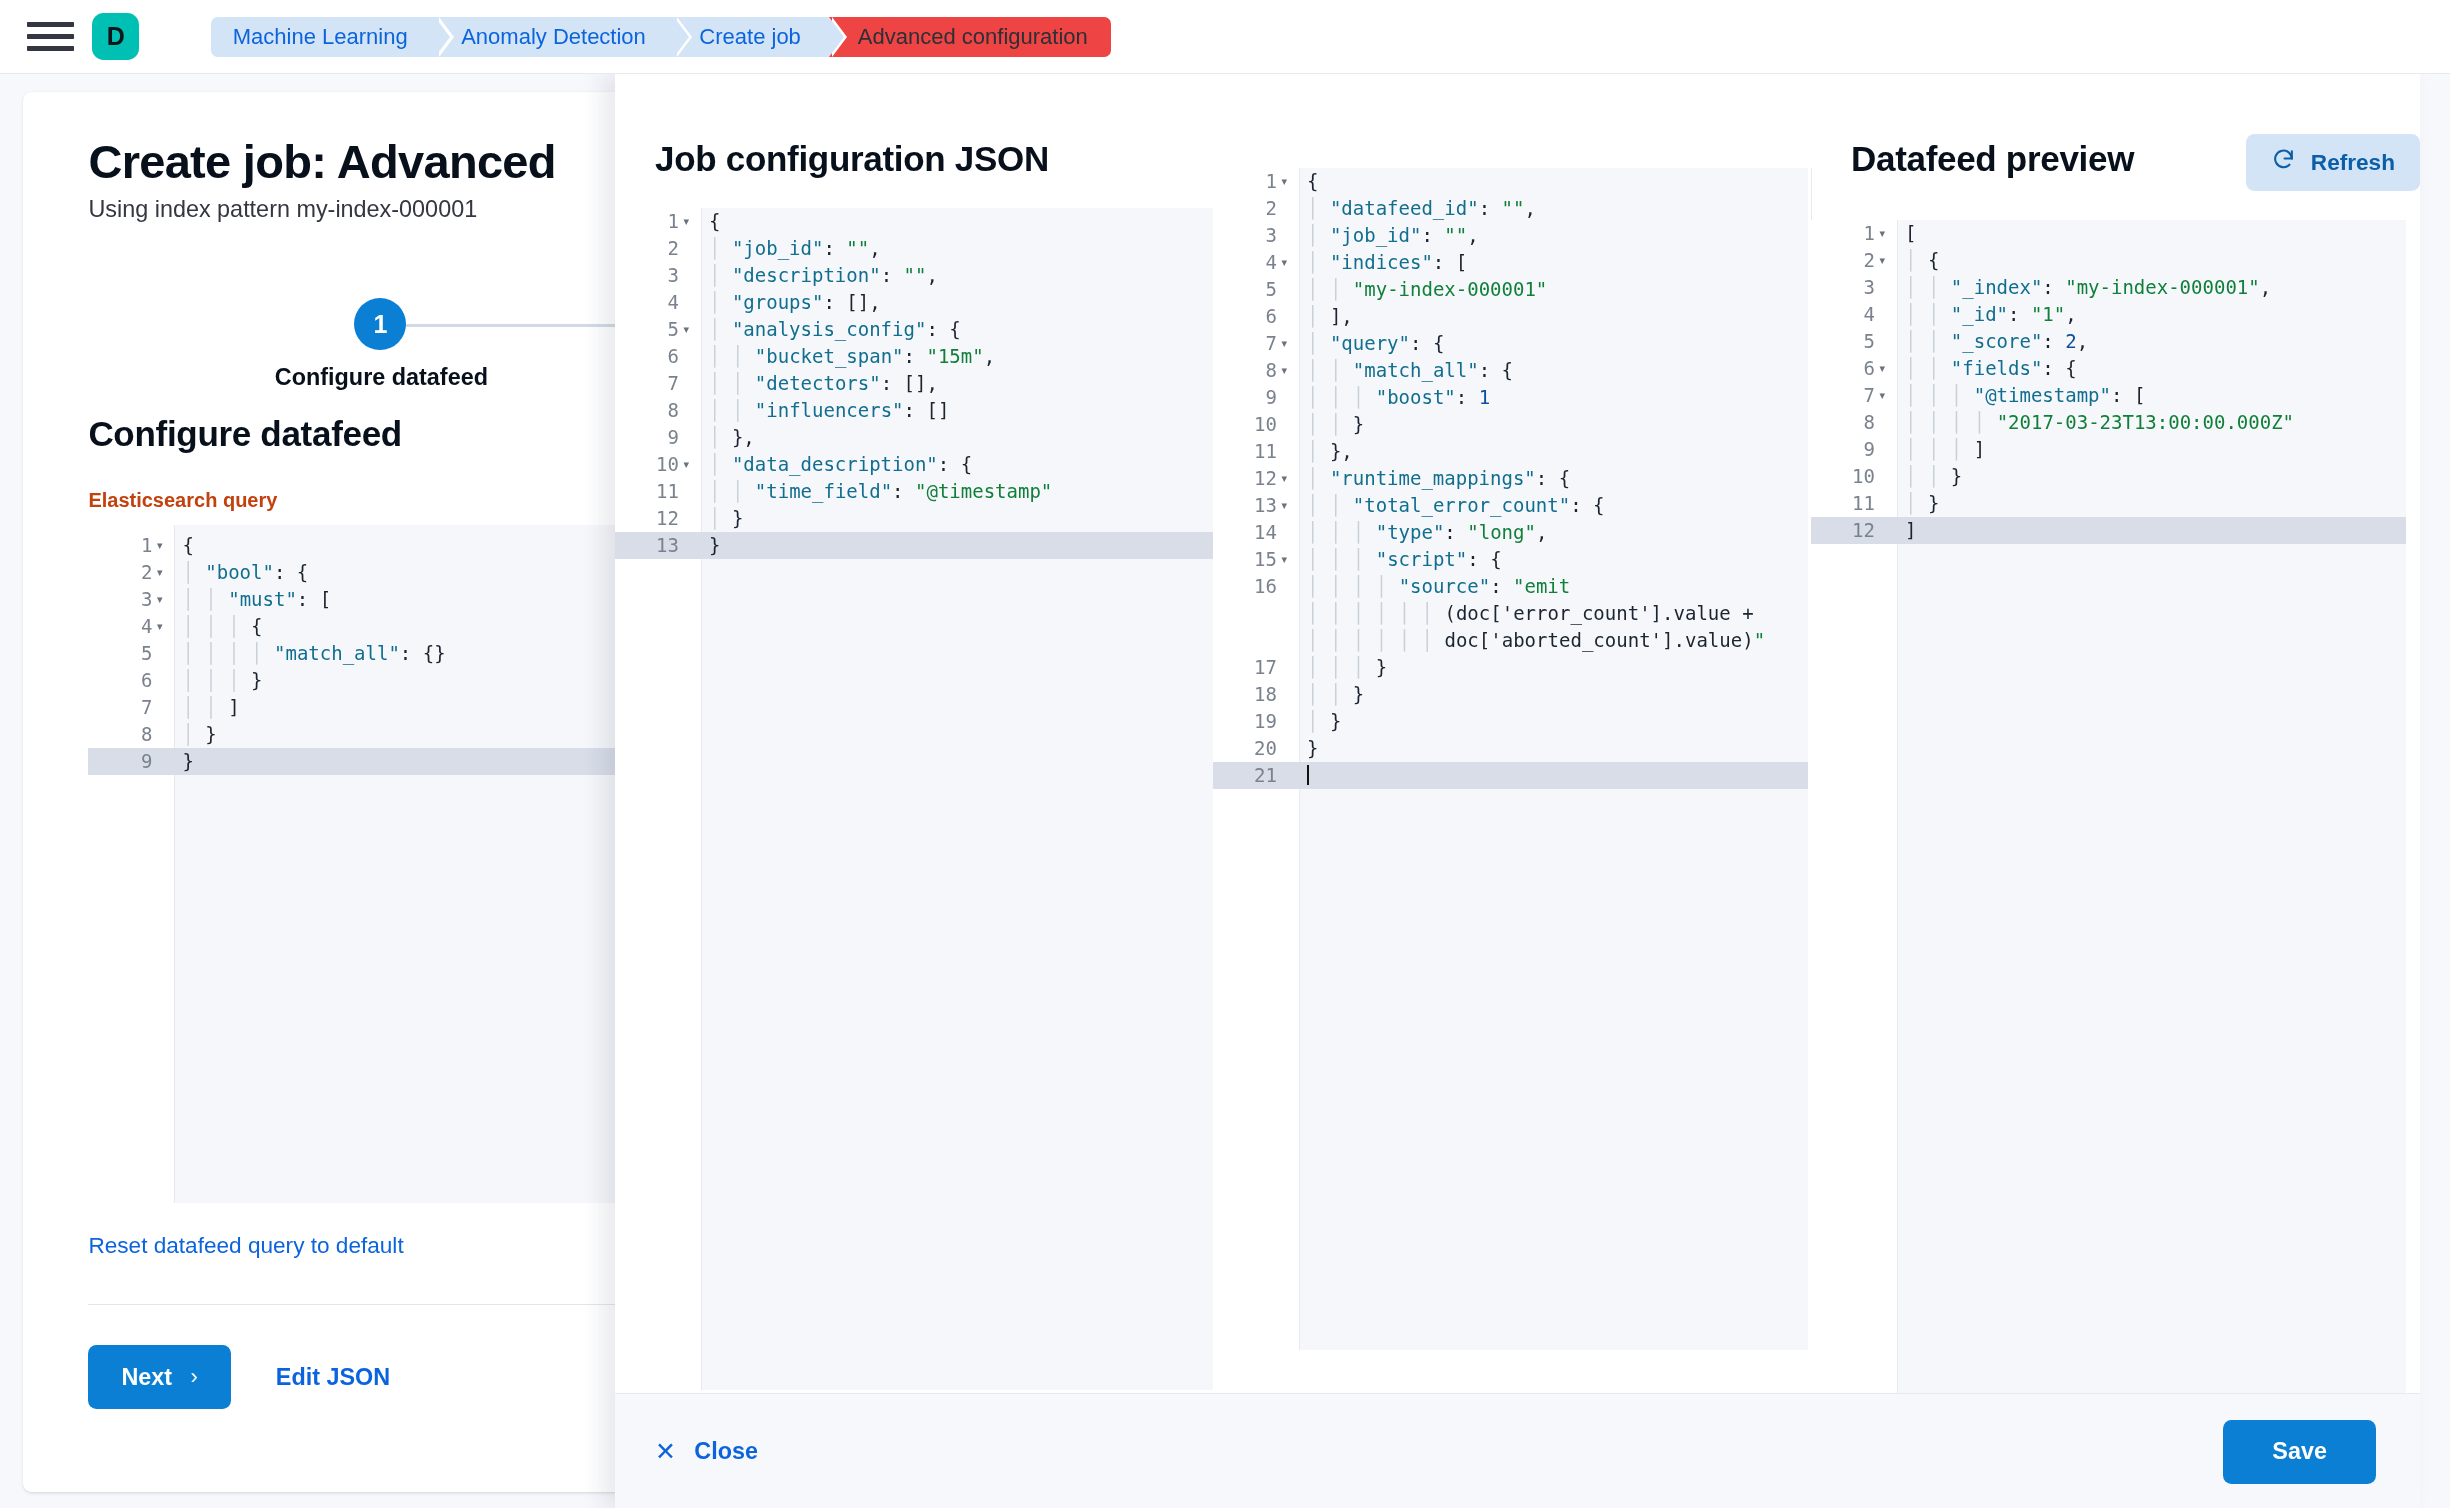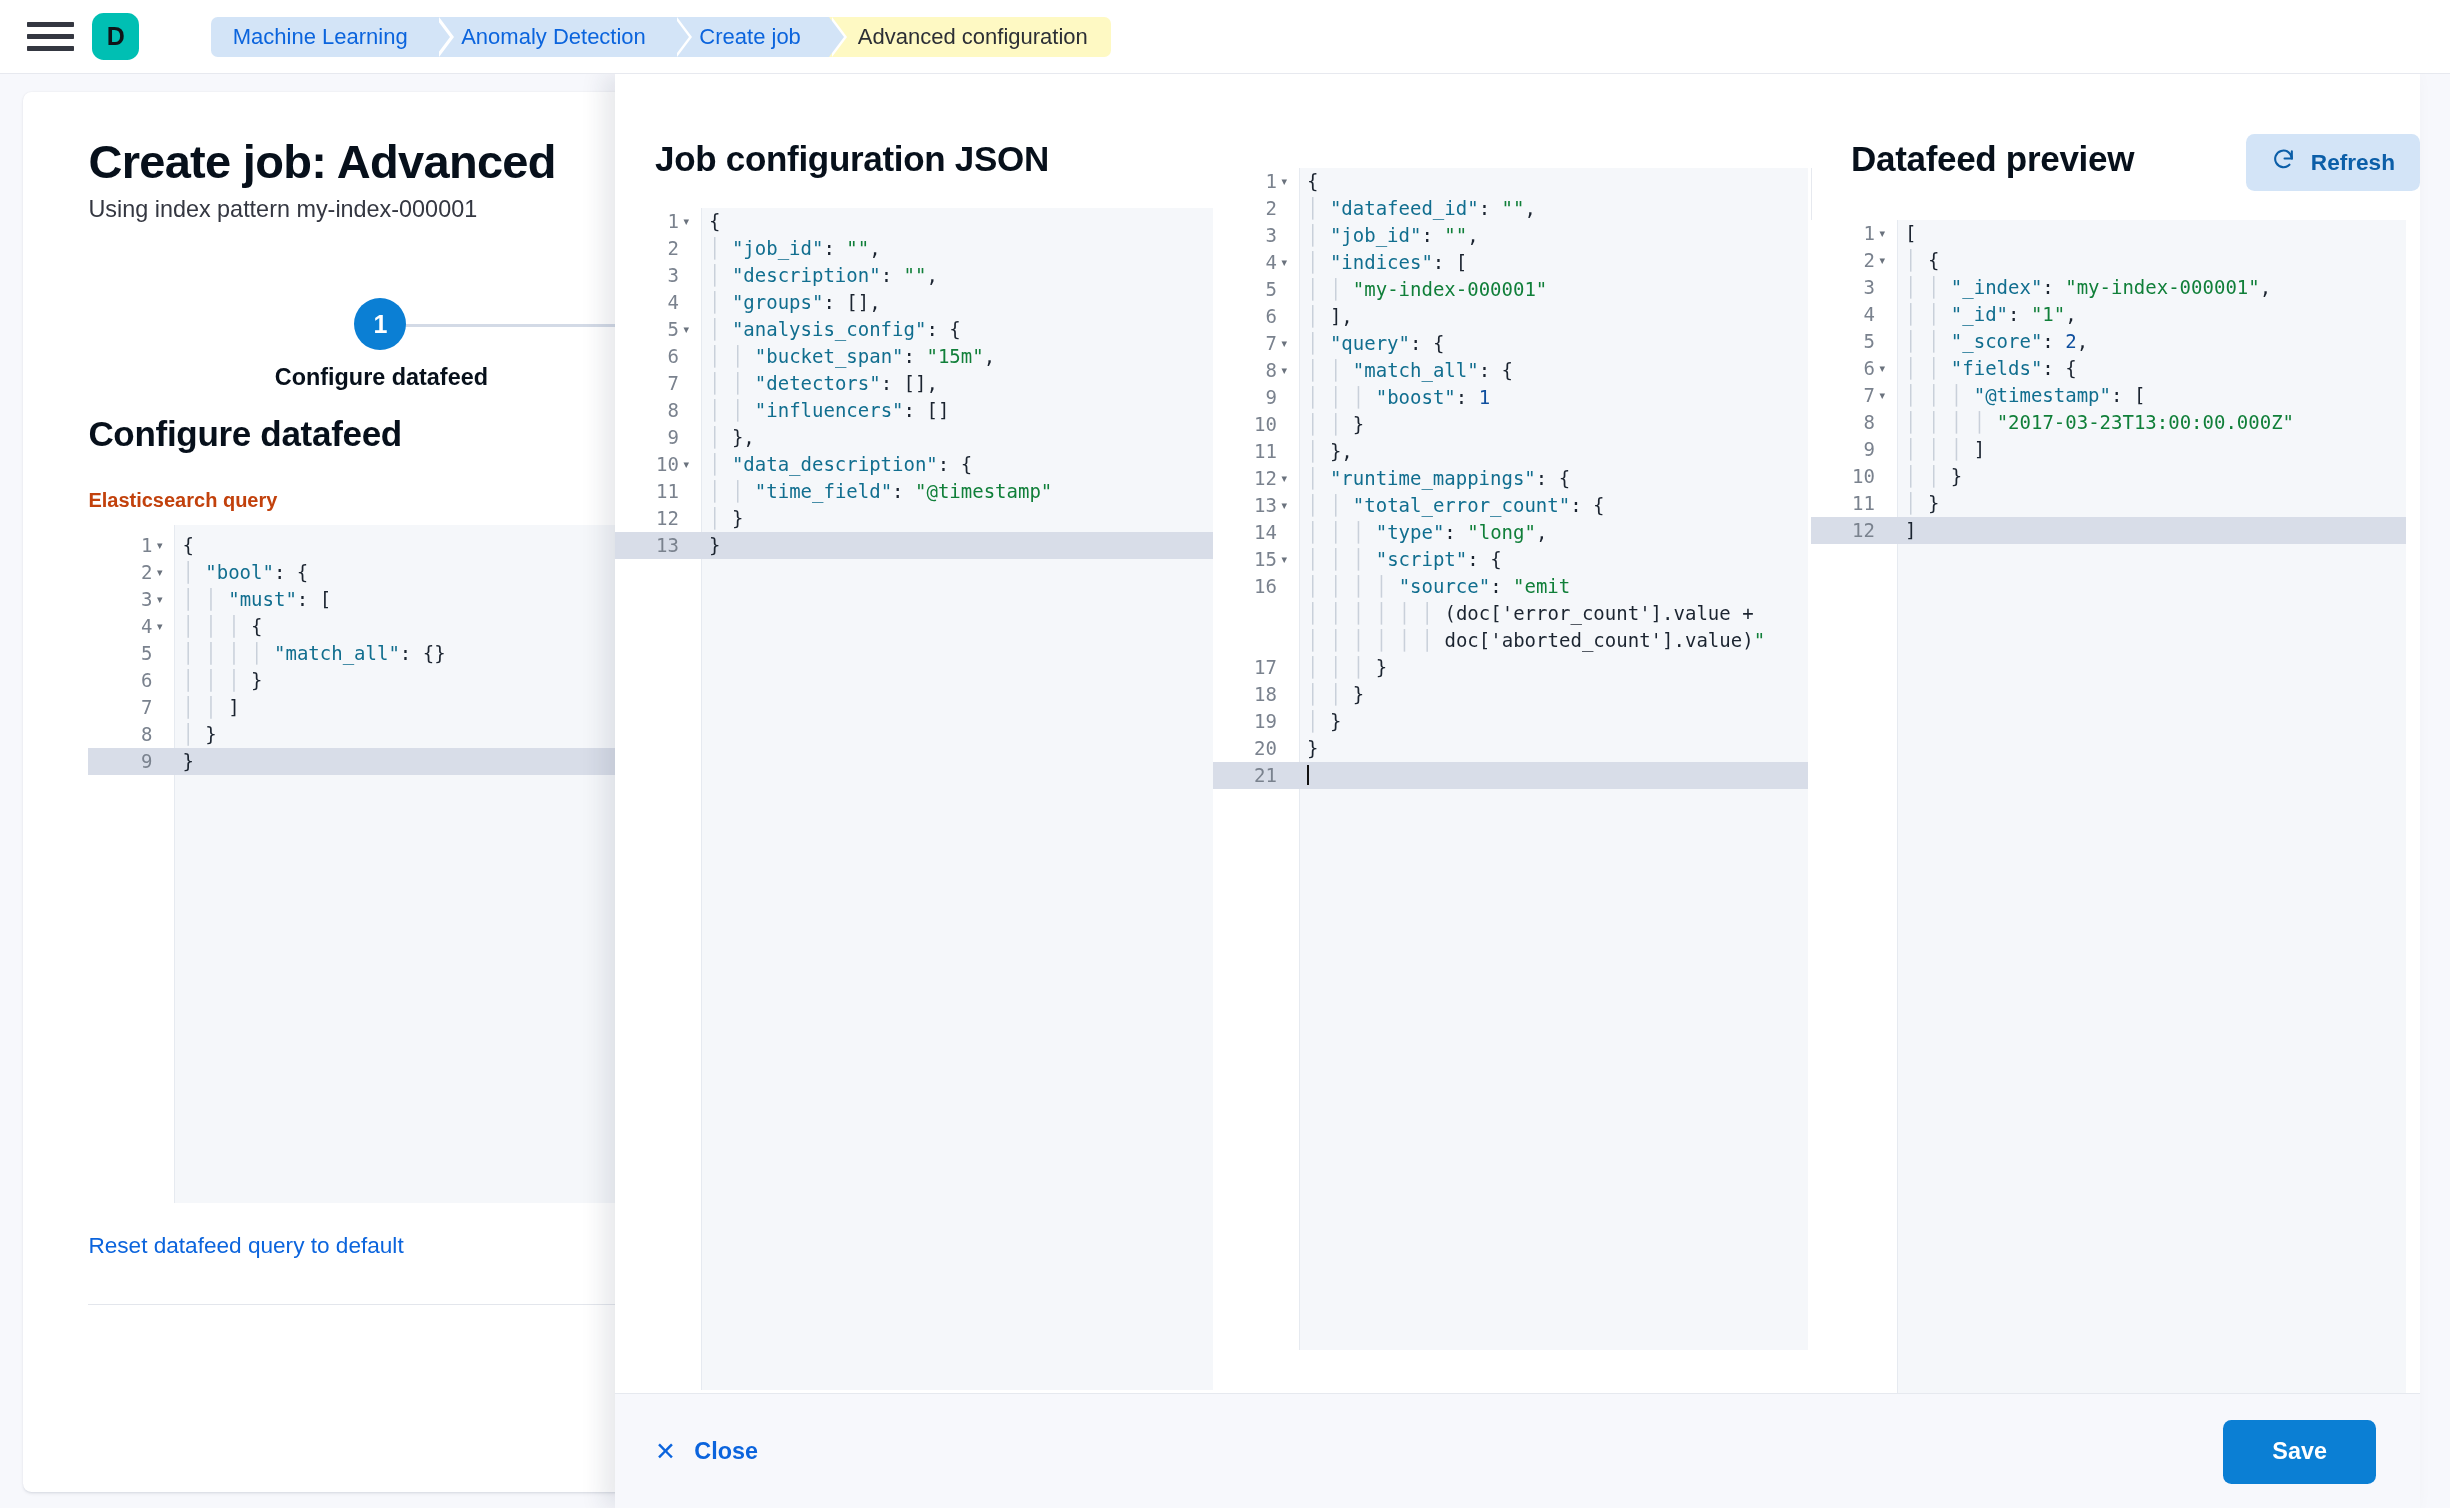--- a/index.html
+++ b/index.html
@@ -37,21 +37,21 @@
     content:""; position:absolute; right:-14.2px; top:0; width:0; height:0;
     border-top:20px solid transparent; border-bottom:20px solid transparent;
     border-left:15px solid #d3e4f7; z-index:2;
   }
   .crumb::before{
     content:""; position:absolute; right:-17.6px; top:0; width:0; height:0;
     border-top:20px solid transparent; border-bottom:20px solid transparent;
     border-left:15px solid #ffffff; z-index:1;
   }
   .crumb.current{
-    background:#fef9c3; color:#2c2f35; border-radius:0 6.7px 6.7px 0;
+    background:#ef4444; color:#2c2f35; border-radius:0 6.7px 6.7px 0;
     padding-right:23.4px; padding-left:28.5px;
   }
   .crumb.current::after, .crumb.current::before{ display:none; }
 
   
   #bgpage{
     position:absolute; left:0; top:74px; width:2450px; height:1435px;
     background:#f7f8fc;
   }
   #leftcard{
@@ -227,20 +227,27 @@
           <div class="row"><span class="ln">6</span><span class="code"><span class="guide">│</span> <span class="guide">│</span> <span class="guide">│</span> <span class="p">}</span></span></div>
           <div class="row"><span class="ln">7</span><span class="code"><span class="guide">│</span> <span class="guide">│</span> <span class="p">]</span></span></div>
           <div class="row"><span class="ln">8</span><span class="code"><span class="guide">│</span> <span class="p">}</span></span></div>
           <div class="row active"><div class="hl"></div><span class="ln">9</span><span class="code"><span class="p">}</span></span></div>
         </div>
     </div>
 
     <div id="reset-link">Reset datafeed query to default</div>
     <div id="hr1"></div>
 
+    <div id="left-actions">
+      <div id="next-btn">
+        <span>Next</span>
+        <span class="chev">›</span>
+      </div>
+      <div id="editjson-btn">Edit JSON</div>
+    </div>
   </div>
 </div>
 
 <div id="flyout">
   <div id="flyout-body">
 
     <div class="col" id="col-job">
       <div class="col-title">Job configuration JSON</div>
       <div class="editor panel-editor" id="j-editor">
         <div class="gutter"></div>

